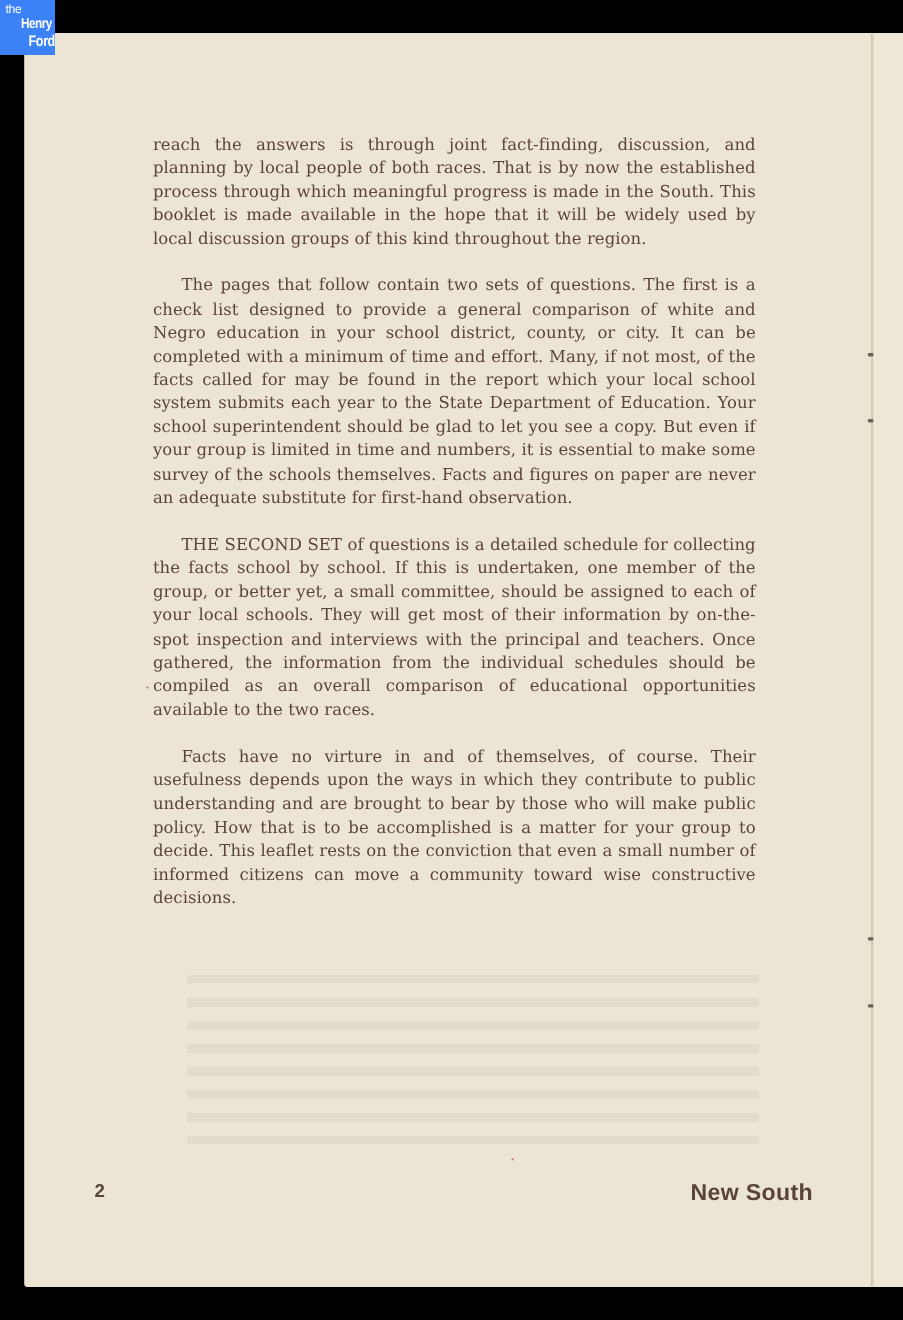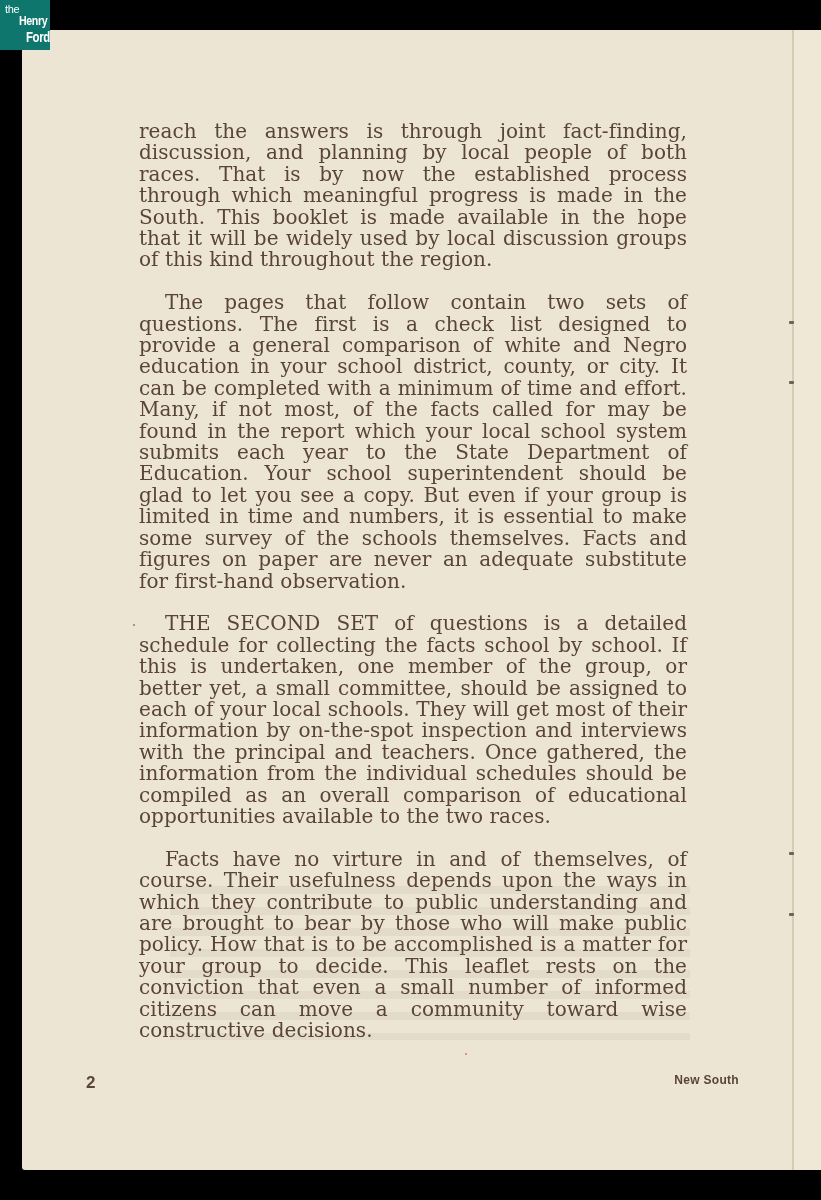--- a/index.html
+++ b/index.html
@@ -13,21 +13,21 @@
       position: relative;
       overflow: hidden;
       font-family: "DejaVu Serif", serif;
     }
     .logo {
       position: absolute;
       left: 0;
       top: 0;
       width: 50px;
       height: 50px;
-      background: #0f766e;
+      background: #3b82f6;
       z-index: 5;
       font-family: "Liberation Sans", sans-serif;
       color: #ffffff;
       line-height: 1;
     }
     .logo .the {
       position: absolute;
       left: 5px;
       top: 4px;
       font-size: 11px;
@@ -78,21 +78,21 @@
       height: 3px;
       background: #6b6456;
       border-radius: 1px;
     }
     .text-block {
       position: absolute;
       left: 139px;
       top: 121px;
       width: 548px;
       color: #5a443a;
-      font-size: 20px;
+      font-size: 15px;
       line-height: 21.4px;
       text-align: justify;
       letter-spacing: 0.05px;
     }
     .text-block p {
       margin: 0 0 21.4px 0;
       hyphens: manual;
     }
     .text-block p.indent {
       text-indent: 26px;
@@ -119,21 +119,21 @@
       font-weight: bold;
       font-size: 17px;
       color: #5a443a;
     }
     .footer-title {
       position: absolute;
       right: 82px;
       top: 1073px;
       font-family: "Liberation Sans", sans-serif;
       font-weight: bold;
-      font-size: 12px;
+      font-size: 21px;
       color: #5a443a;
       letter-spacing: 0.3px;
     }
     .speck {
       position: absolute;
       width: 2px;
       height: 2px;
       border-radius: 50%;
       background: #8a7a70;
     }

